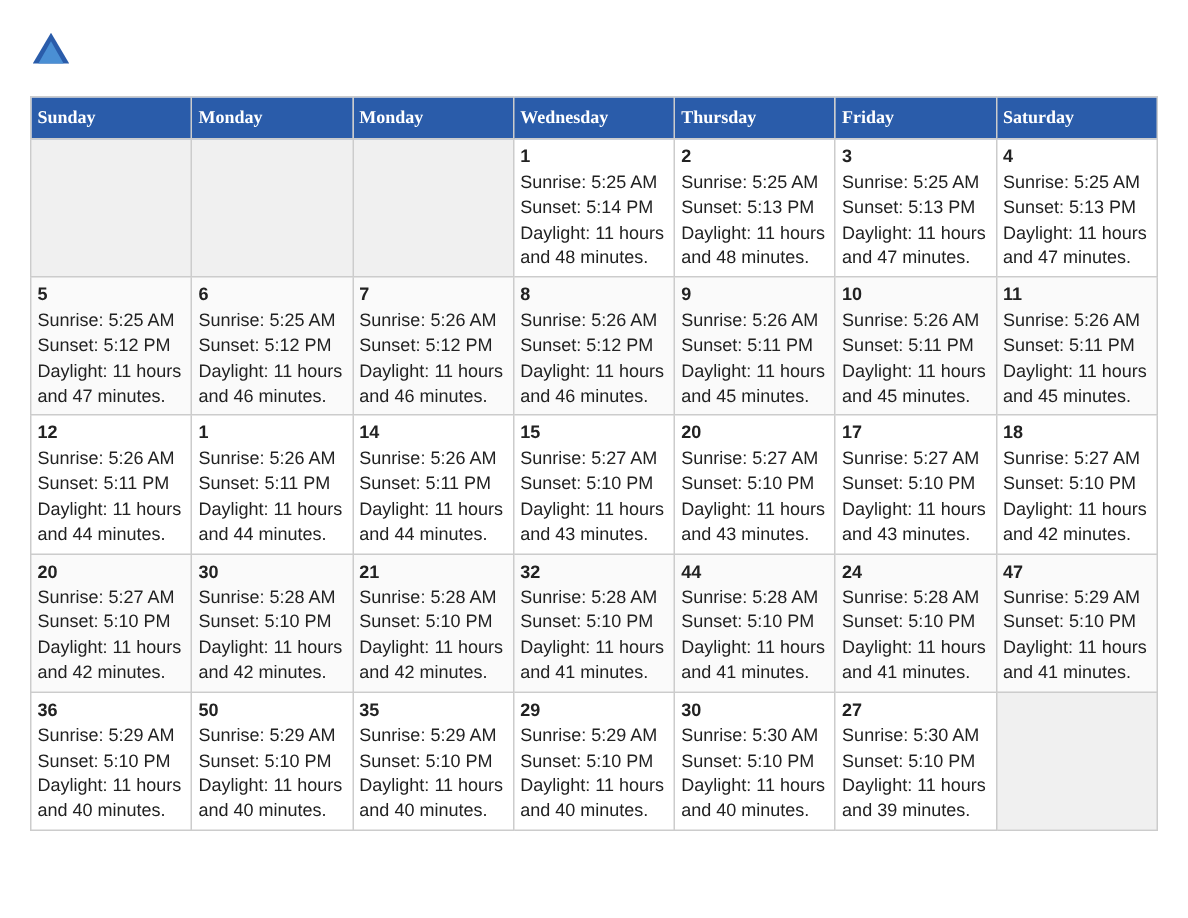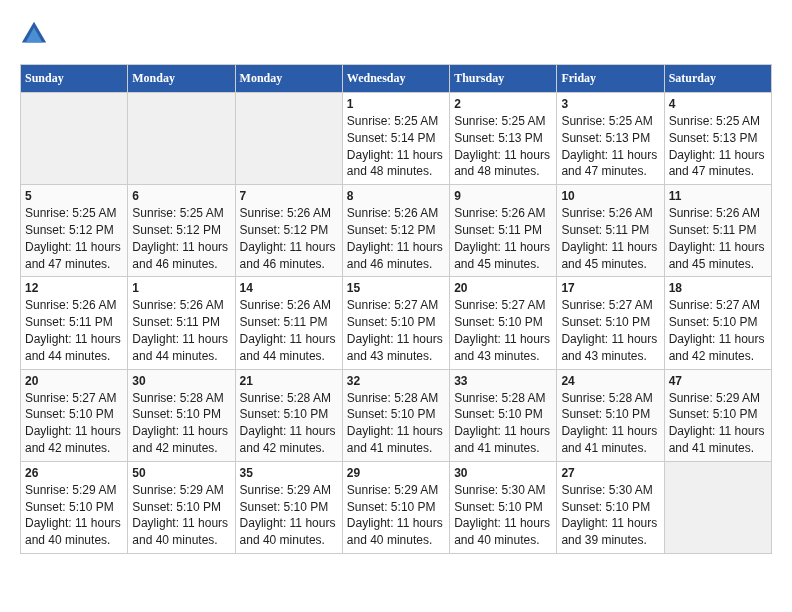--- a/index.html
+++ b/index.html
@@ -215,35 +215,35 @@
         </td>
         <td>
           <span class="day-num">21</span>
           <div class="day-info">Sunrise: 5:28 AM<br>Sunset: 5:10 PM<br>Daylight: 11 hours and 42 minutes.</div>
         </td>
         <td>
           <span class="day-num">32</span>
           <div class="day-info">Sunrise: 5:28 AM<br>Sunset: 5:10 PM<br>Daylight: 11 hours and 41 minutes.</div>
         </td>
         <td>
-          <span class="day-num">33</span>
+          <span class="day-num">44</span>
           <div class="day-info">Sunrise: 5:28 AM<br>Sunset: 5:10 PM<br>Daylight: 11 hours and 41 minutes.</div>
         </td>
         <td>
           <span class="day-num">24</span>
           <div class="day-info">Sunrise: 5:28 AM<br>Sunset: 5:10 PM<br>Daylight: 11 hours and 41 minutes.</div>
         </td>
         <td>
           <span class="day-num">47</span>
           <div class="day-info">Sunrise: 5:29 AM<br>Sunset: 5:10 PM<br>Daylight: 11 hours and 41 minutes.</div>
         </td>
       </tr>
       <tr>
         <td>
-          <span class="day-num">26</span>
+          <span class="day-num">36</span>
           <div class="day-info">Sunrise: 5:29 AM<br>Sunset: 5:10 PM<br>Daylight: 11 hours and 40 minutes.</div>
         </td>
         <td>
           <span class="day-num">50</span>
           <div class="day-info">Sunrise: 5:29 AM<br>Sunset: 5:10 PM<br>Daylight: 11 hours and 40 minutes.</div>
         </td>
         <td>
           <span class="day-num">35</span>
           <div class="day-info">Sunrise: 5:29 AM<br>Sunset: 5:10 PM<br>Daylight: 11 hours and 40 minutes.</div>
         </td>

